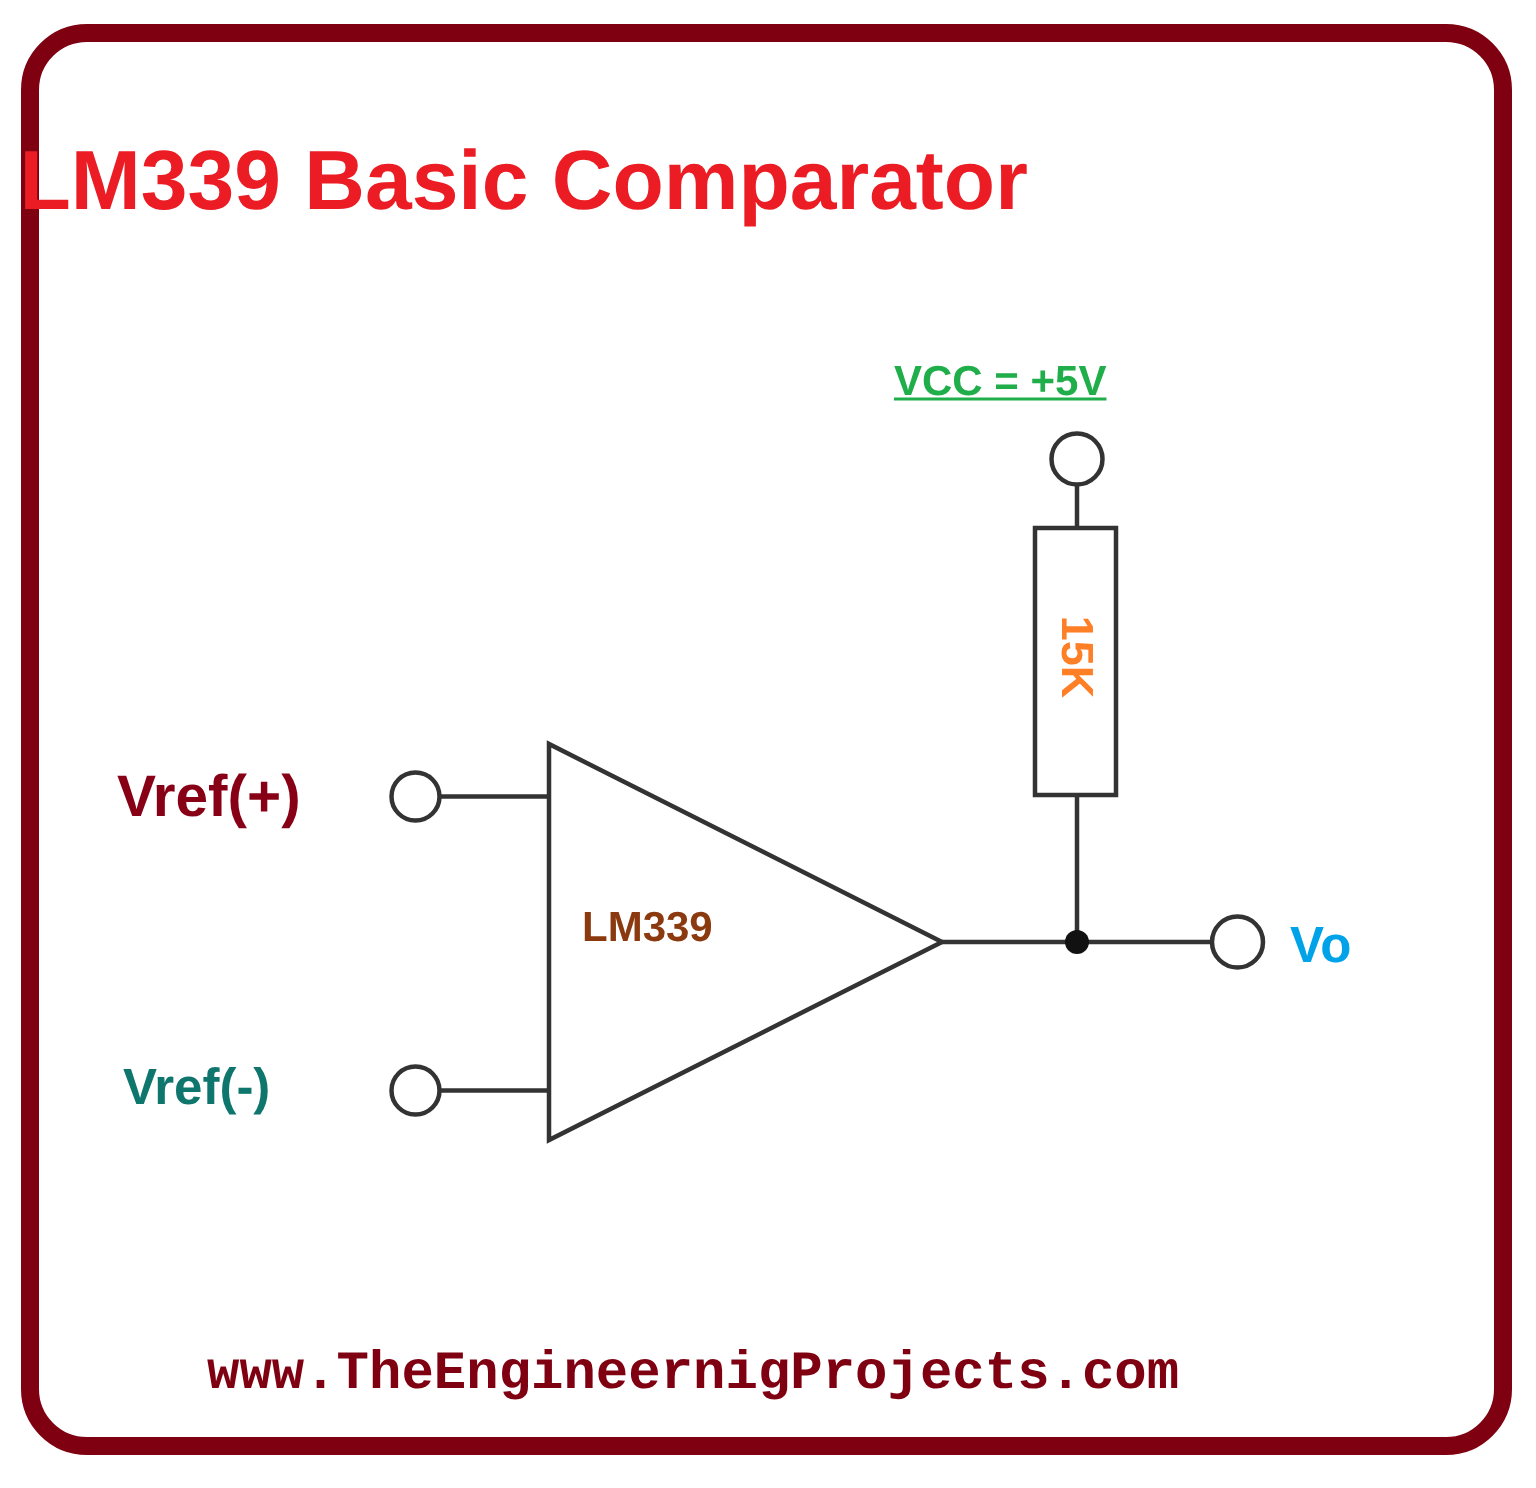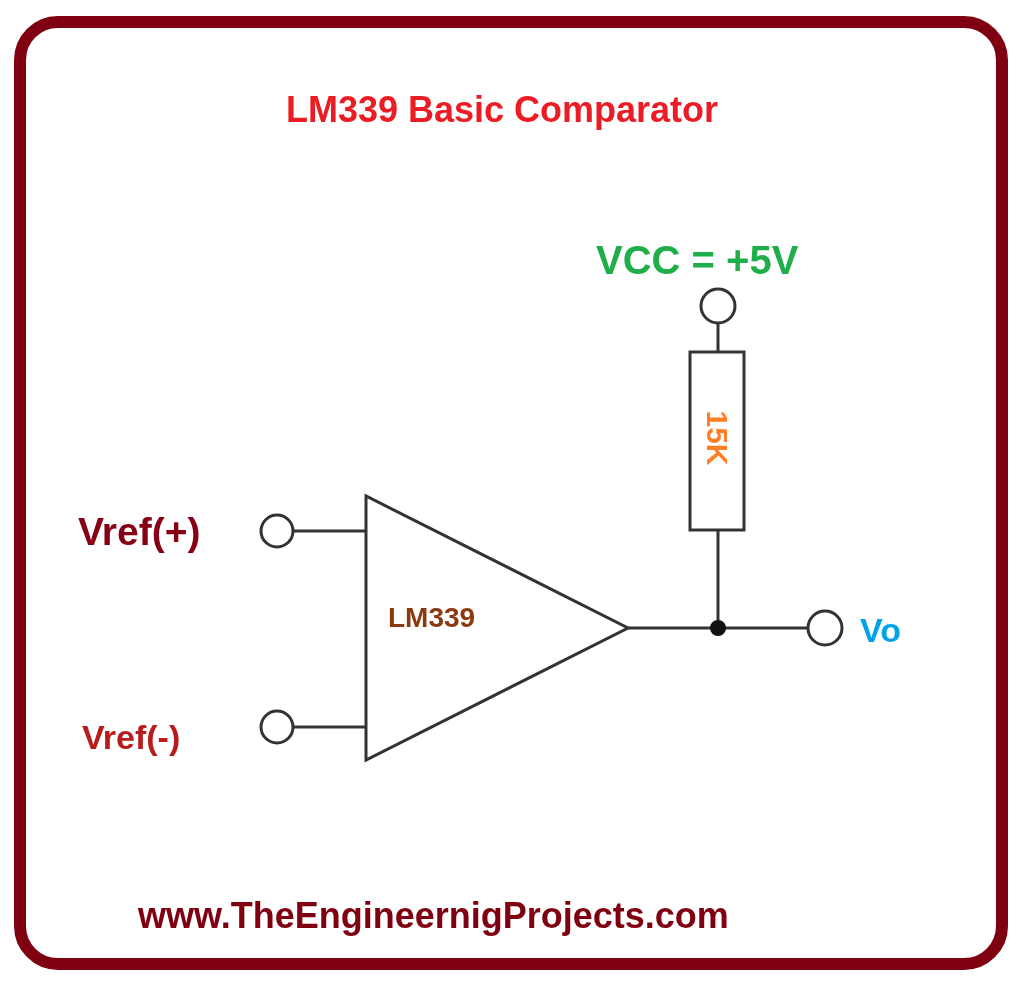--- a/index.html
+++ b/index.html
@@ -3,28 +3,28 @@
 <meta charset="utf-8">
 <style>
   html, body { margin: 0; padding: 0; background: #ffffff; }
   body { width: 1024px; height: 992px; position: relative; overflow: hidden; font-family: "Liberation Sans", sans-serif; }
   .frame {
     position: absolute; left: 14px; top: 16px; width: 970px; height: 930px;
     border: 12px solid #7f0010; border-radius: 44px; background: #ffffff;
   }
   svg.schematic { position: absolute; left: 0; top: 0; }
   .lbl { position: absolute; font-family: "Liberation Sans", sans-serif; font-weight: bold; white-space: nowrap; line-height: 1; }
-  .title { left: 0; width: 1004px; top: 92px; text-align: center; font-size: 36px; color: #ec1c24; }
-  .vcc { left: 596px; top: 240px; font-size: 40px; color: #1fae49; }
+  .title { left: 13px; width: 1004px; top: 92px; text-align: left; font-size: 56px; color: #ec1c24; }
+  .vcc { left: 596px; top: 240px; font-size: 28px; color: #1fae49; text-decoration: underline; }
   .res-val { left: 717px; top: 438px; font-size: 30px; color: #ff7f27; transform: translate(-50%, -50%) rotate(90deg); transform-origin: center; }
   .vref-plus { left: 78px; top: 512px; font-size: 39px; color: #880015; }
-  .vref-minus { left: 82px; top: 708px; font-size: 34px; color: #b91c1c; margin-top: 12px; }
+  .vref-minus { left: 82px; top: 708px; font-size: 34px; color: #0f766e; }
   .ic { left: 388px; top: 604px; font-size: 28px; color: #8b3a0f; }
   .vo { left: 860px; top: 613px; font-size: 34px; color: #00a2e8; }
-  .url { left: 138px; top: 898px; font-size: 36px; color: #7f0010; }
+  .url { left: 138px; top: 898px; font-size: 36px; color: #7f0010; font-family: Liberation Mono, monospace; }
 </style>
 </head>
 <body>
 
 <div class="frame"></div>
 
 <svg class="schematic" width="1024" height="992" viewBox="0 0 1024 992">
   <g stroke="#333333" stroke-width="3" fill="none">
 
     <circle cx="718" cy="306" r="17" fill="#ffffff"></circle>

